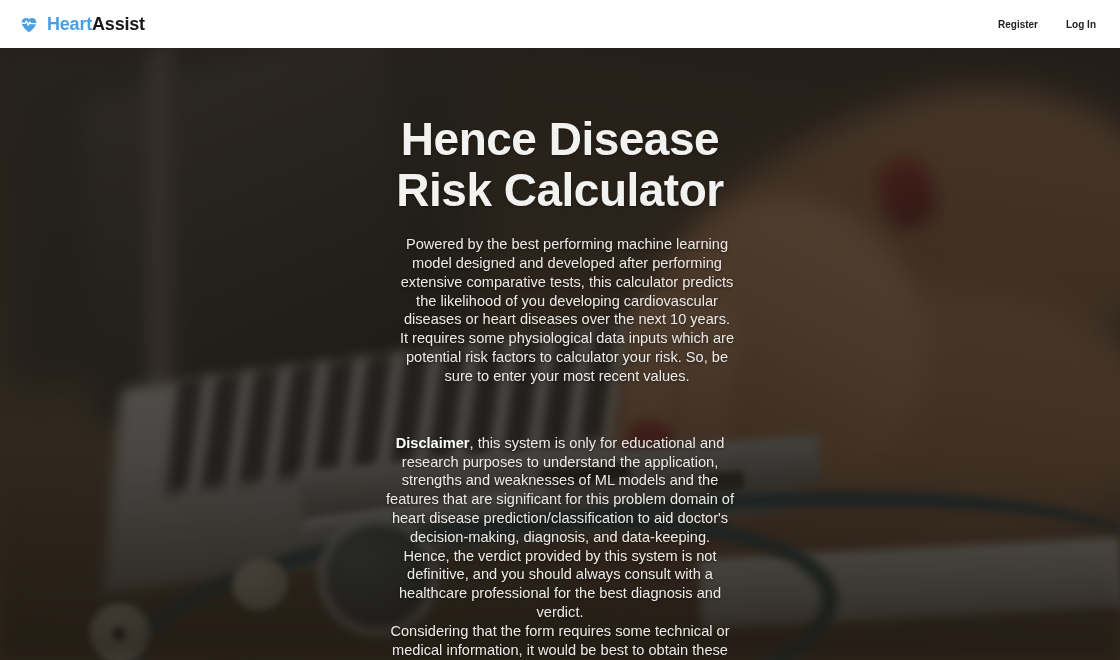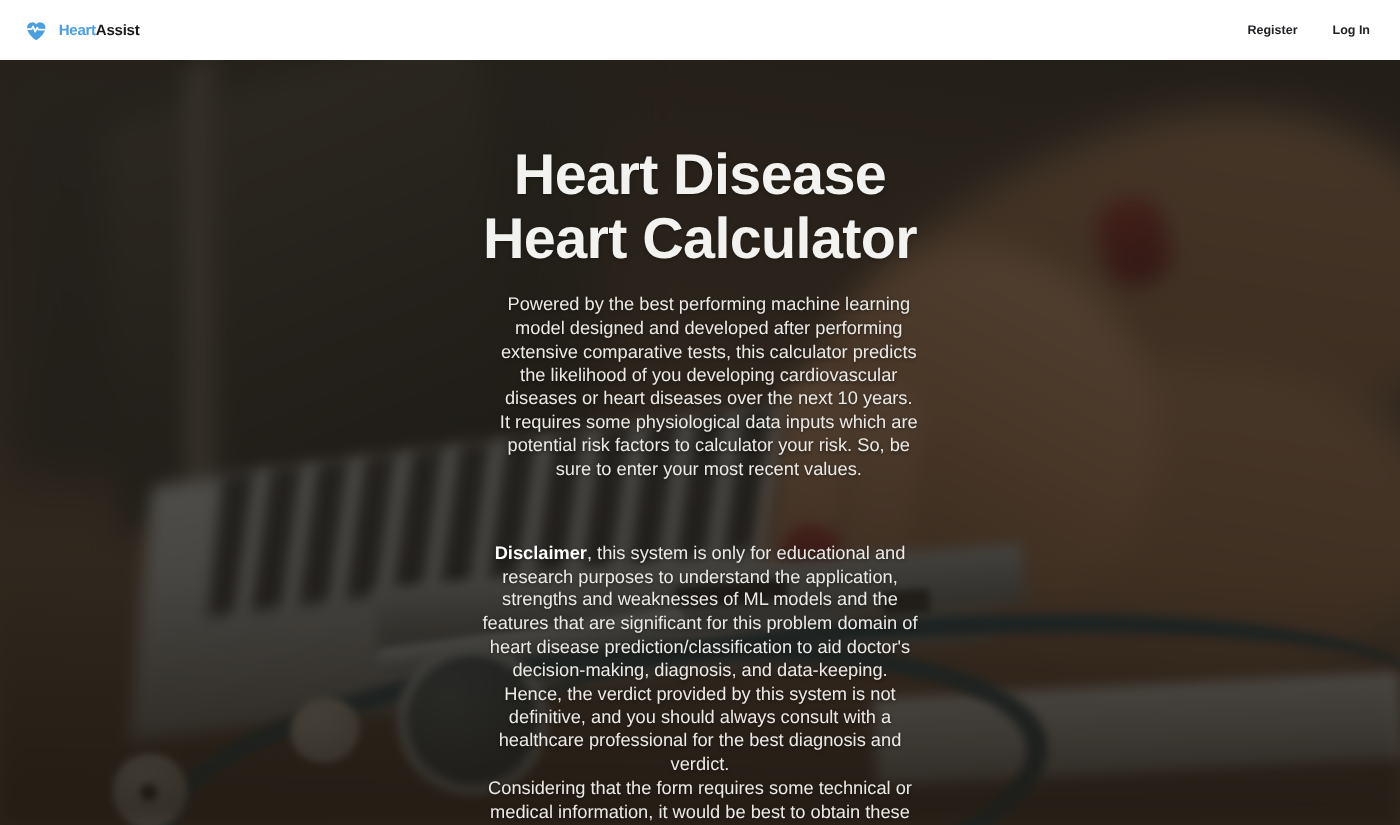--- a/index.html
+++ b/index.html
@@ -15,21 +15,21 @@
     position:absolute; top:0; left:0;
     width:1120px; height:48px;
     background:#ffffff;
     display:flex; align-items:center;
     padding:0 24px 0 18px;
     z-index:40;
   }
   .brand{ display:flex; align-items:center; gap:7px; cursor:pointer; }
   .brand-icon{ width:22px; height:22px; display:block; flex:0 0 auto; }
   .brand-text{
-    font-size:12px; font-weight:700; letter-spacing:-0.2px;
+    font-size:18px; font-weight:700; letter-spacing:-0.2px;
     white-space:nowrap; line-height:1;
   }
   .brand-text .b1{ color:#4a9fe0; }
   .brand-text .b2{ color:#19191b; }
   .nav-right{ margin-left:auto; display:flex; align-items:center; gap:28px; }
   .nav-link{
     font-size:10px; font-weight:700; color:#222226;
     text-decoration:none; white-space:nowrap; cursor:pointer;
   }
 
@@ -277,21 +277,21 @@
     <div class="steth-chest"></div>
     <div class="steth-tip-a"></div>
     <div class="steth-tip-b"></div>
     <div class="desk-shadow"></div>
   </div>
 
   <div class="overlay"></div>
 
   <div class="hero-content">
 
-    <h1 class="hero-title">Heart Disease Heart Calculator</h1>
+    <h1 class="hero-title">Hence Disease Risk Calculator</h1>
 
     <p class="hero-para p-lead">Powered by the best performing machine learning model designed and developed after performing extensive comparative tests, this calculator predicts the likelihood of you developing cardiovascular diseases or heart diseases over the next 10 years.<br>It requires some physiological data inputs which are potential risk factors to calculator your risk. So, be sure to enter your most recent values.</p>
 
     <p class="hero-para p-disclaimer"><b>Disclaimer</b><span>, this system is only for educational and research purposes to understand the application, strengths and weaknesses of ML models and the features that are significant for this problem domain of heart disease prediction/classification to aid doctor's decision-making, diagnosis, and data-keeping. Hence, the verdict provided by this system is not definitive, and you should always consult with a healthcare professional for the best diagnosis and verdict.</span></p>
 
     <p class="hero-para p-note">Considering that the form requires some technical or medical information, it would be best to obtain these information from a healthcare professional. In fact, healthcare professionals can complete and save this form and its results on with their patients data as well.</p>
 
   </div>
 </div>
 

